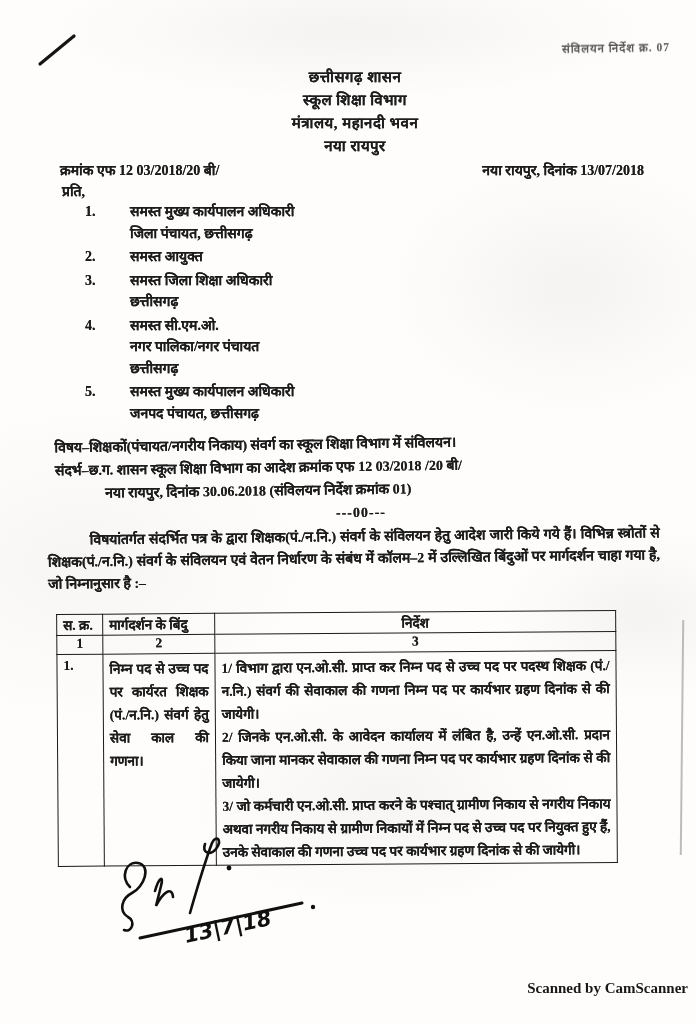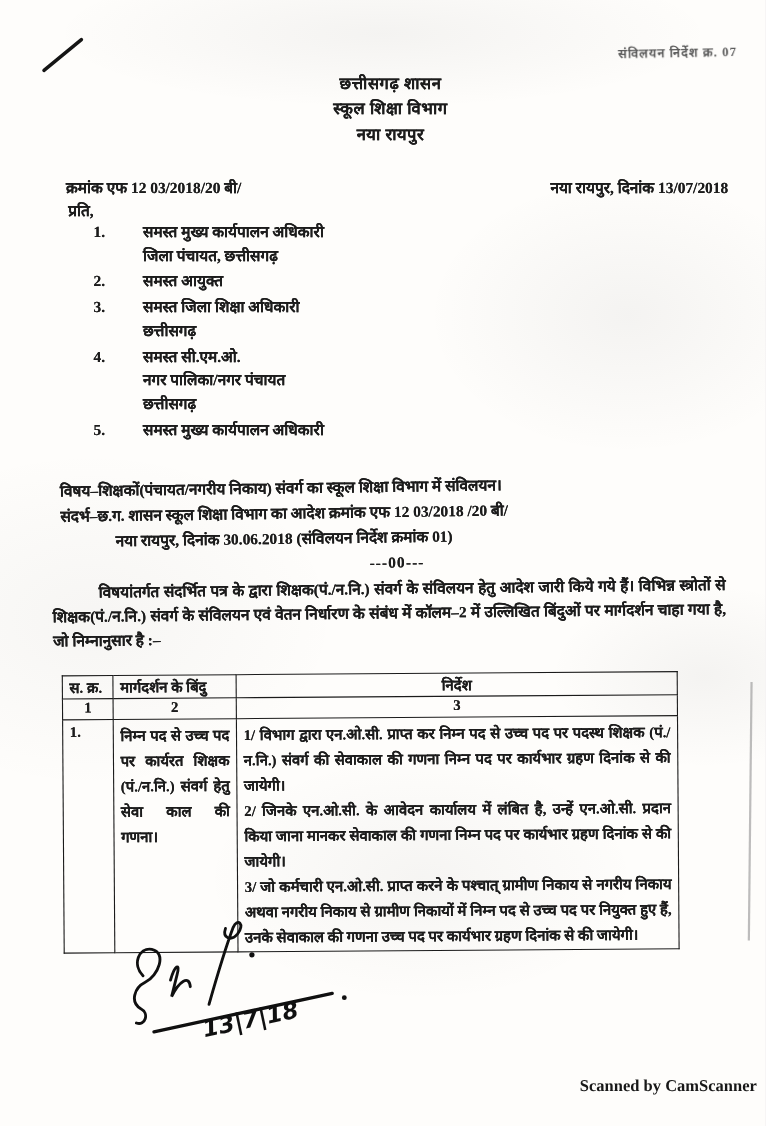--- a/index.html
+++ b/index.html
@@ -34,21 +34,21 @@
     filter:blur(0.4px);
   }
 
   .doc-header{
     position:absolute; top:66px; left:14px; right:0;
     text-align:center; font-size:15px; font-weight:bold;
     line-height:23px; letter-spacing:0.5px;
   }
 
   .ref-row{
-    position:absolute; top:160px; left:60px; right:34px;
+    position:absolute; top:160px; left:60px; right:52px;
     display:flex; justify-content:space-between;
     font-size:14px; font-weight:bold;
   }
 
   .prati{ position:absolute; top:181px; left:62px; font-size:14px; font-weight:bold; }
 
   .addressees{
     position:absolute; top:201px; left:85px; right:180px;
     font-size:14px; font-weight:bold; line-height:21.5px;
   }
@@ -109,20 +109,21 @@
 
   <svg class="tick" width="56" height="46" viewBox="0 0 56 46">
     <path d="M10,38 L44,10" stroke="#151515" stroke-width="3.2" stroke-linecap="round" fill="none"></path>
   </svg>
 
   <div class="corner-note">संविलयन निर्देश क्र. 07</div>
 
   <div class="doc-header ink">
     <div>छत्तीसगढ़ शासन</div>
     <div>स्कूल शिक्षा विभाग</div>
+    <div>मंत्रालय, महानदी भवन</div>
     <div>नया रायपुर</div>
   </div>
 
   <div class="ref-row ink">
     <span>क्रमांक एफ 12 03/2018/20 बी/</span>
     <span>नया रायपुर, दिनांक 13/07/2018</span>
   </div>
 
   <div class="prati ink">प्रति,</div>
 
@@ -152,20 +153,21 @@
       <span class="lines">
         <div>समस्त सी.एम.ओ.</div>
         <div>नगर पालिका/नगर पंचायत</div>
         <div>छत्तीसगढ़</div>
       </span>
     </div>
     <div class="addr">
       <span class="num">5.</span>
       <span class="lines">
         <div>समस्त मुख्य कार्यपालन अधिकारी</div>
+        <div>जनपद पंचायत, छत्तीसगढ़</div>
       </span>
     </div>
   </div>
 
   <div class="subject ink">
     <div>विषय–शिक्षकों(पंचायत/नगरीय निकाय) संवर्ग का स्कूल शिक्षा विभाग में संविलयन।</div>
     <div>संदर्भ–छ.ग. शासन स्कूल शिक्षा विभाग का आदेश क्रमांक एफ 12 03/2018 /20 बी/</div>
     <div class="indent">नया रायपुर, दिनांक 30.06.2018 (संविलयन निर्देश क्रमांक 01)</div>
     <div class="sep">---00---</div>
   </div>

